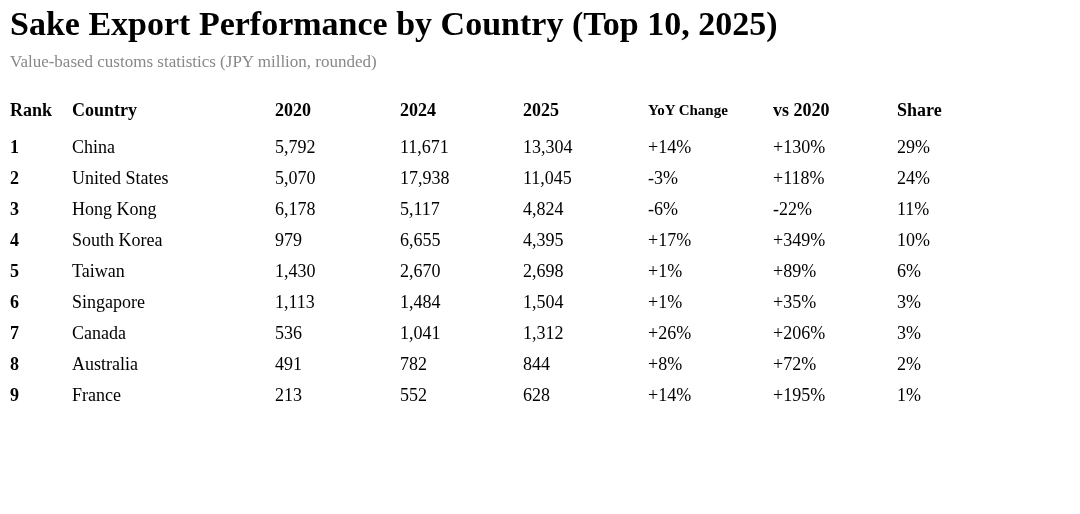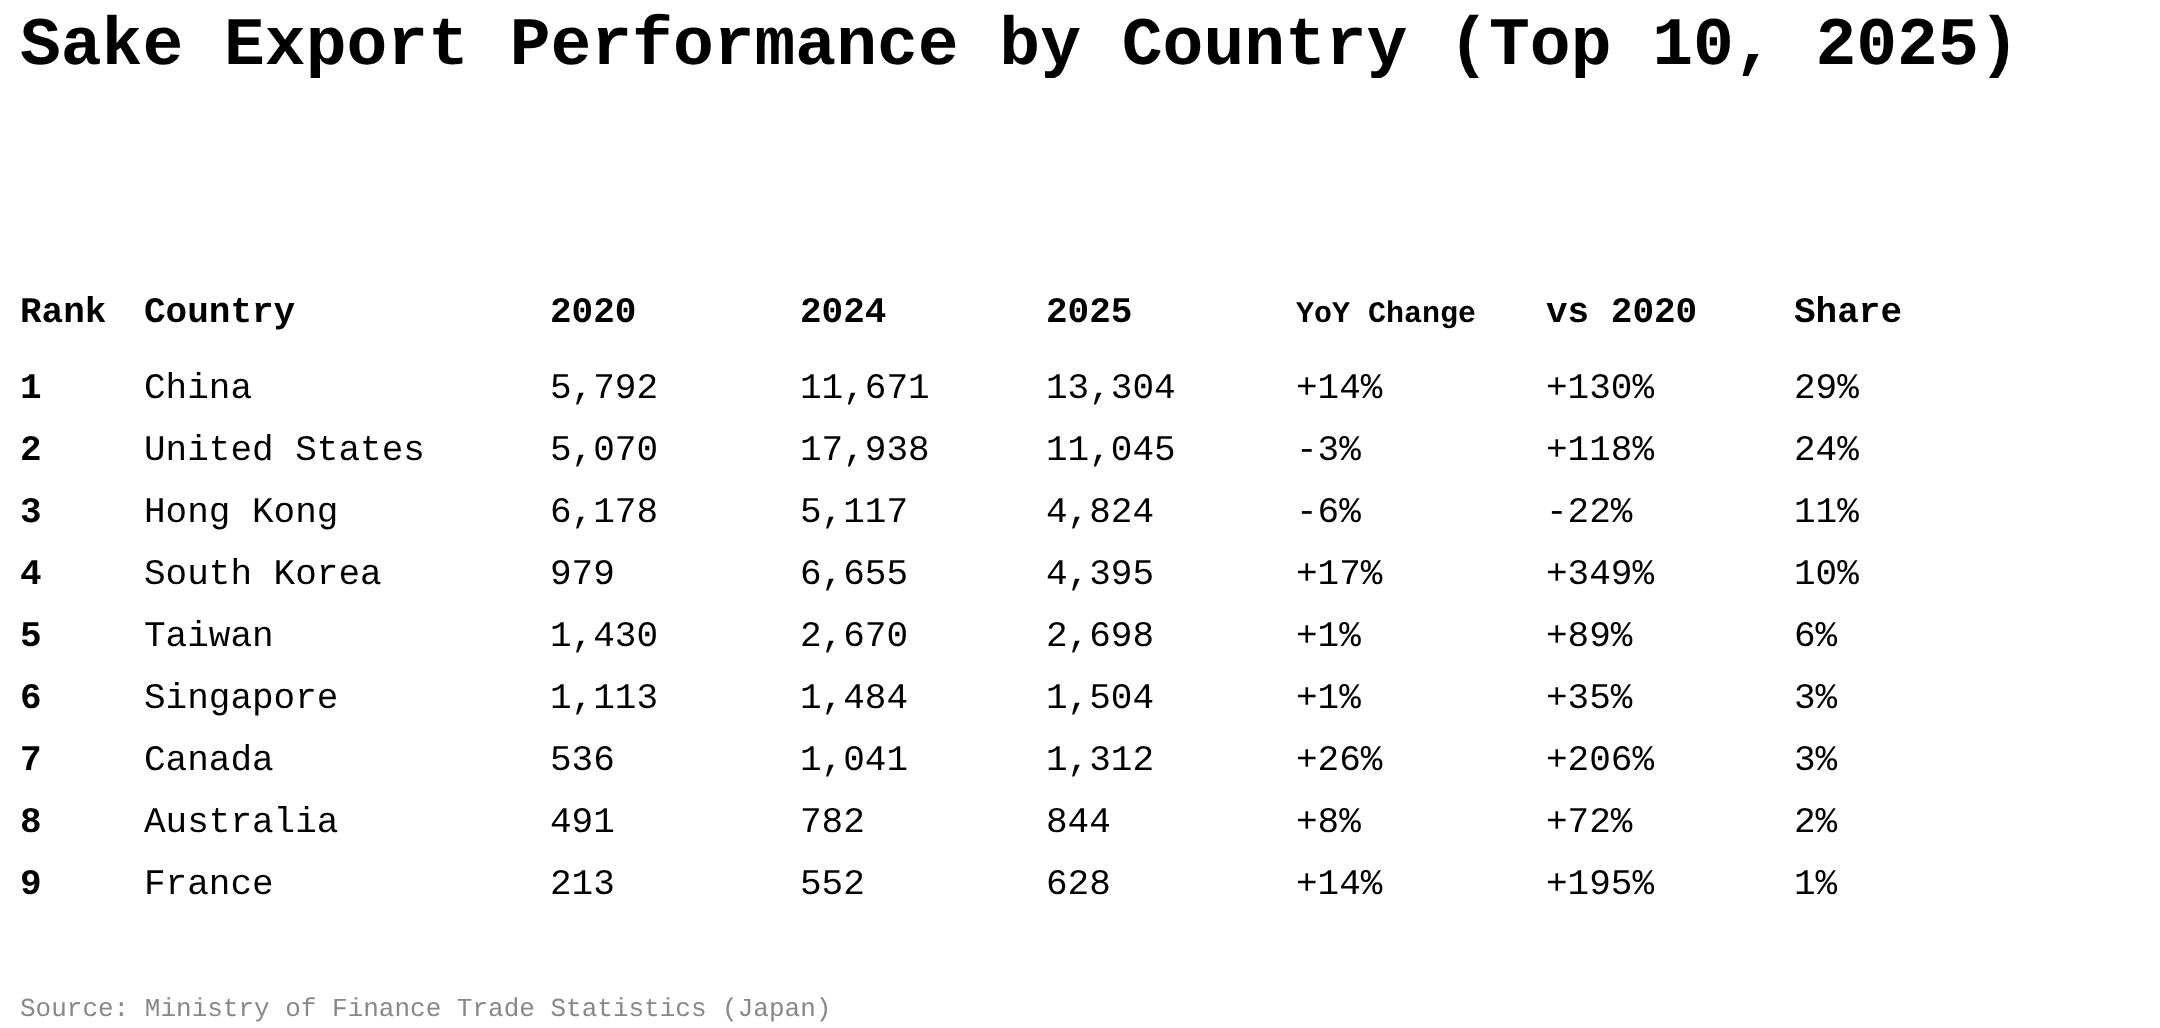--- a/index.html
+++ b/index.html
@@ -5,21 +5,21 @@
   html, body {
     margin: 0;
     padding: 0;
     background: #ffffff;
   }
   .figure {
     position: relative;
     width: 1080px;
     height: 514px;
     background: #ffffff;
-    font-family: Liberation Mono, monospace;
+    font-family: Liberation Serif, serif;
     color: #000000;
     overflow: hidden;
   }
   .title {
     position: absolute;
     top: 5px;
     left: 10px;
     font-size: 34px;
     font-weight: bold;
     letter-spacing: 0px;
@@ -31,21 +31,20 @@
     left: 10px;
     font-size: 17px;
     color: #888888;
     white-space: nowrap;
   }
   .table-wrap {
     position: absolute;
     top: 95px;
     left: 10px;
     right: 22px;
-    margin-top: 47px;
   }
   table {
     border-collapse: collapse;
     table-layout: fixed;
     width: 100%;
   }
   th, td {
     text-align: left;
     vertical-align: middle;
     padding: 0;
@@ -78,20 +77,21 @@
     white-space: nowrap;
   }
 </style>
 </head>
 <body>
 
 <div class="figure">
 
   <div class="title">Sake Export Performance by Country (Top 10, 2025)</div>
 
+  <div class="subtitle">Value-based customs statistics (JPY million, rounded)</div>
 
   <div class="table-wrap">
     <table>
       <colgroup>
         <col style="width:62px">
         <col style="width:203px">
         <col style="width:125px">
         <col style="width:123px">
         <col style="width:125px">
         <col style="width:125px">
@@ -208,15 +208,14 @@
             <td>628</td>
             <td>+14%</td>
             <td>+195%</td>
             <td>1%</td>
           </tr>
 
         </tbody>
     </table>
   </div>
 
-  <div class="source">Source: Ministry of Finance Trade Statistics (Japan)</div>
 
 </div>
 
 </body></html>

